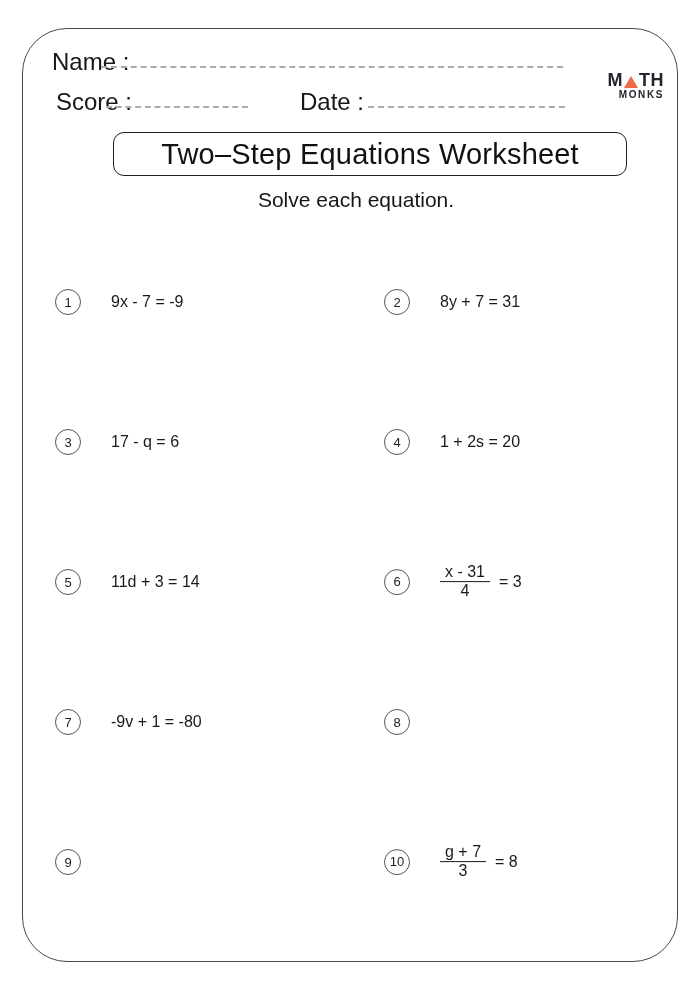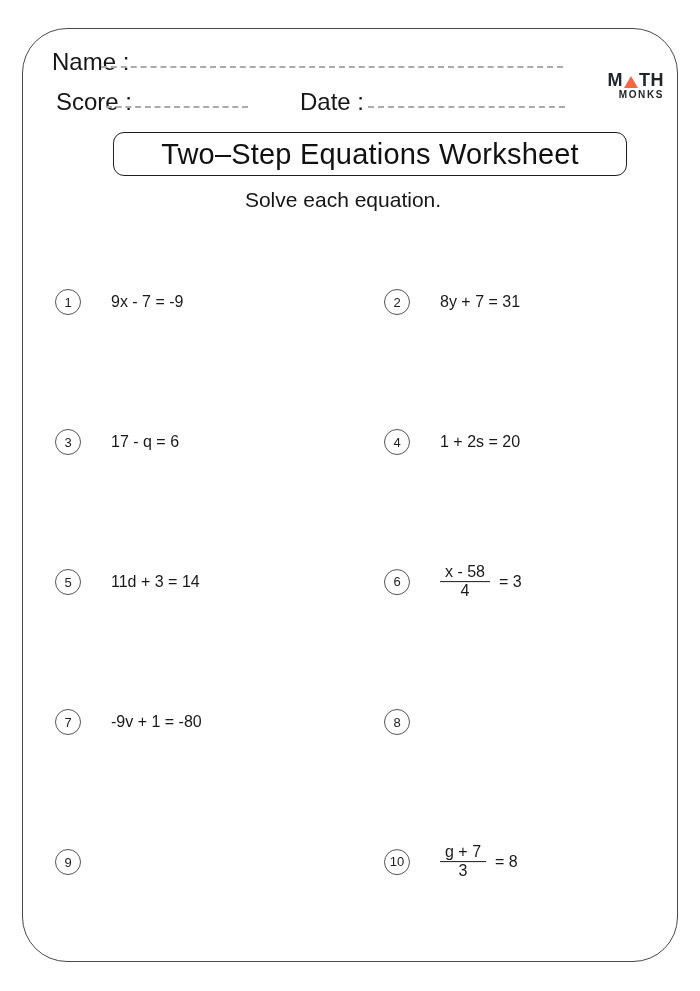--- a/index.html
+++ b/index.html
@@ -31,21 +31,21 @@
     border-bottom:12px solid #ed6a45;
   }
   .logo-sub { font-size:10px; font-weight:700; color:#23252c; letter-spacing:1.6px; margin-top:1px; }
   
   .title-box {
     position:absolute; left:113px; top:132px; width:514px; height:44px;
     border:1.6px solid #1f1f1f; border-radius:11px;
     display:flex; align-items:center; justify-content:center;
   }
   .title-text { font-size:29px; color:#111; letter-spacing:0.2px; white-space:nowrap; }
-  .subtitle { position:absolute; left:3px; top:188px; width:680px; text-align:center; font-size:21px; color:#161616; }
+  .subtitle { position:absolute; left:16px; top:188px; width:680px; text-align:center; font-size:21px; color:#161616; }
   
   .problems { position:absolute; left:0; top:232px; width:700px; }
   .problem-row { position:relative; height:140px; }
   .problem-cell {
     position:absolute; top:50%; transform:translateY(-50%);
     display:flex; align-items:center;
   }
   .cell-left  { left:55px; }
   .cell-right { left:384px; }
   .circle {
@@ -113,21 +113,21 @@
       </div>
       <div class="problem-row">
         <div class="problem-cell cell-left">
           <span class="circle">5</span>
           <span class="equation">11d + 3 = 14</span>
         </div>
         <div class="problem-cell cell-right">
           <span class="circle">6</span>
           <span class="equation">
             <span class="frac">
-              <span class="fnum">x - 58</span>
+              <span class="fnum">x - 31</span>
               <span class="fbar"></span>
               <span class="fden">4</span>
             </span>
             <span class="rhs">= 3</span>
           </span>
         </div>
       </div>
       <div class="problem-row">
         <div class="problem-cell cell-left">
           <span class="circle">7</span>

